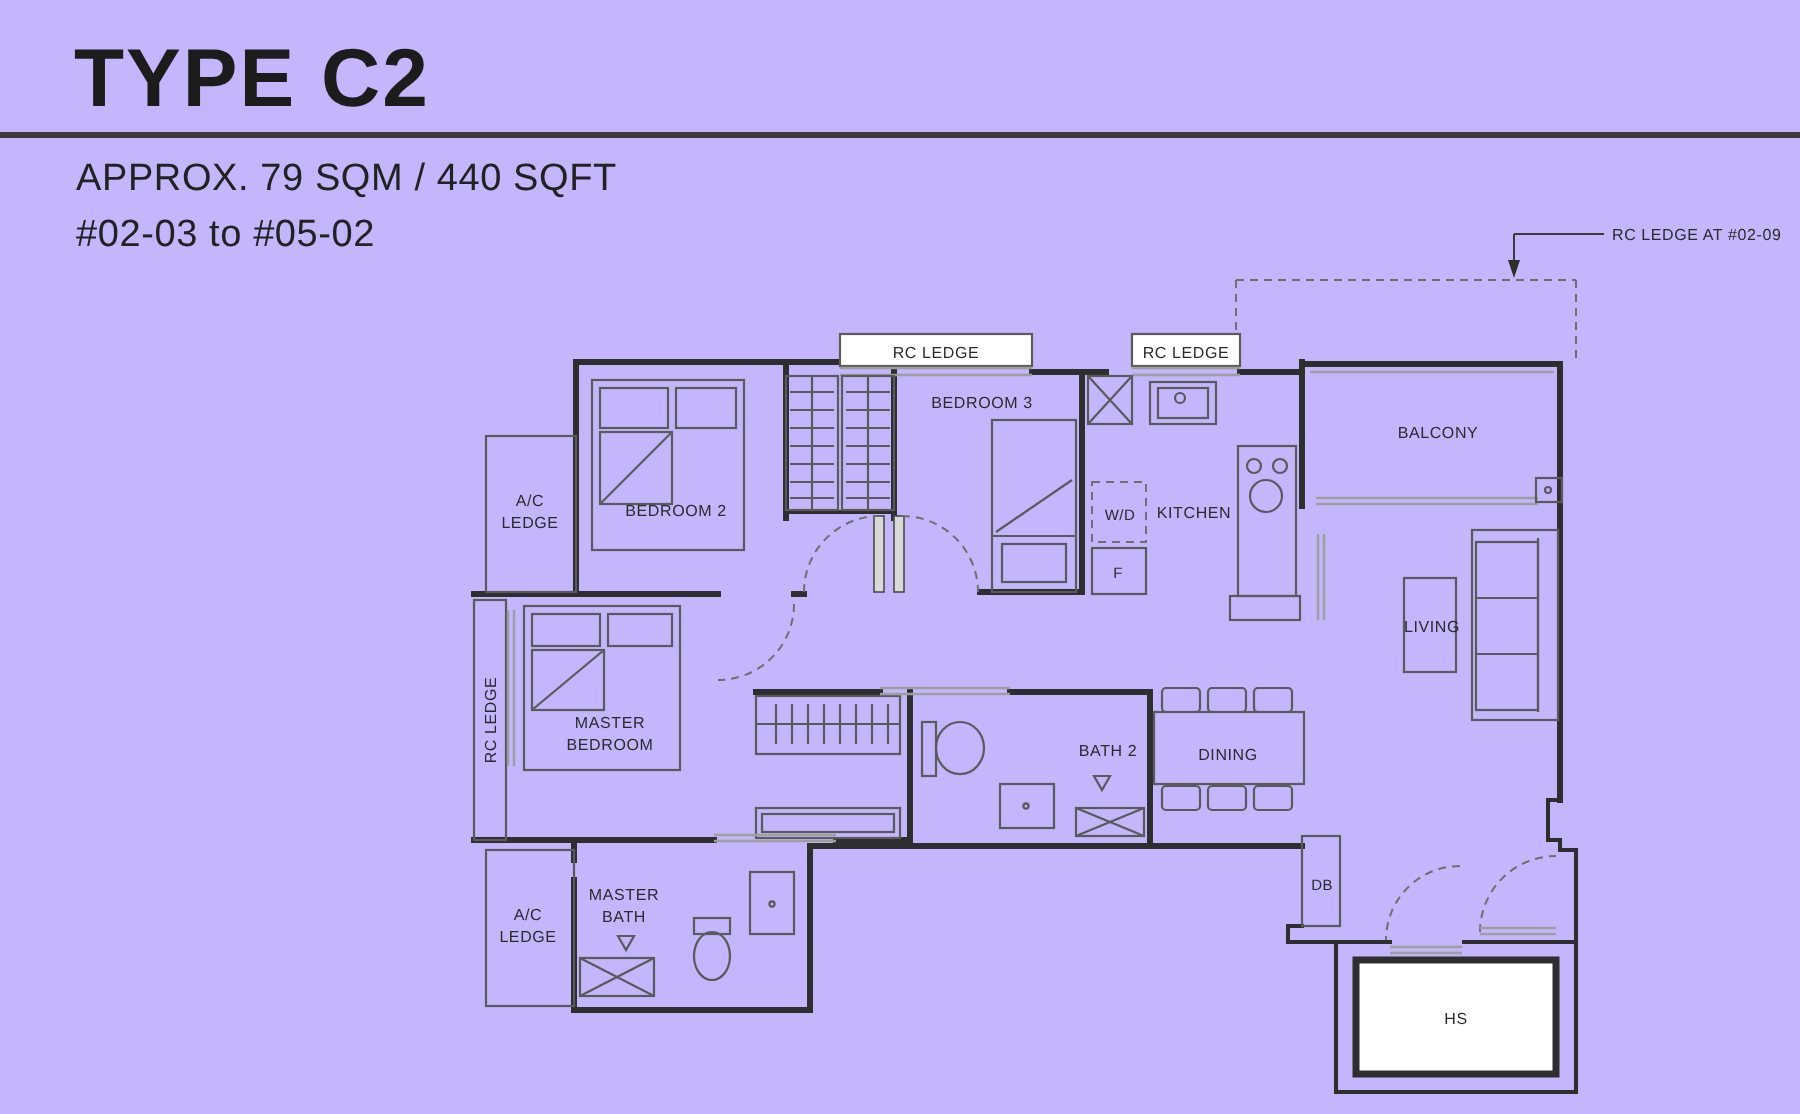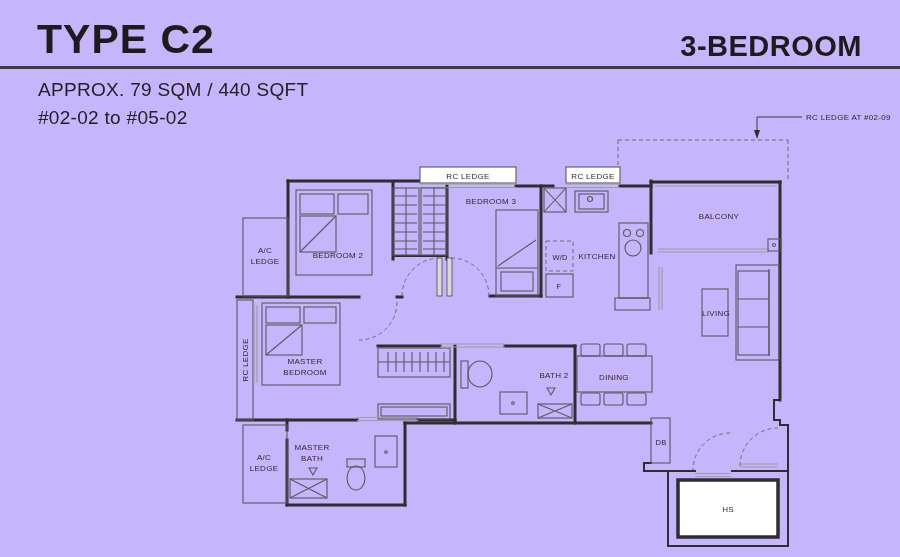--- a/index.html
+++ b/index.html
@@ -27,24 +27,23 @@
         letter-spacing:.2px;text-anchor:middle;}
   .labL{font-family:"Liberation Sans",sans-serif;font-size:8px;fill:#2b2b2b;
         letter-spacing:.3px;text-anchor:start;}
 </style>
 </head>
 <body>
 
 <div class="stage">
 
   <div class="hdr-title">TYPE C2</div>
-  <div class="hdr-cat">3-BEDROOM</div>
   <div class="hdr-rule"></div>
   <div class="hdr-area">APPROX. 79 SQM / 440 SQFT</div>
-  <div class="hdr-units">#02-02 to #05-02</div>
+  <div class="hdr-units">#02-03 to #05-02</div>
 
   <svg width="900" height="557" viewBox="0 0 900 557">
 
     <g>
       <path class="d" d="M618,140 H788"></path>
       <path class="d" d="M618,140 V166"></path>
       <path class="d" d="M788,140 V181"></path>
     </g>
 
     <g>

